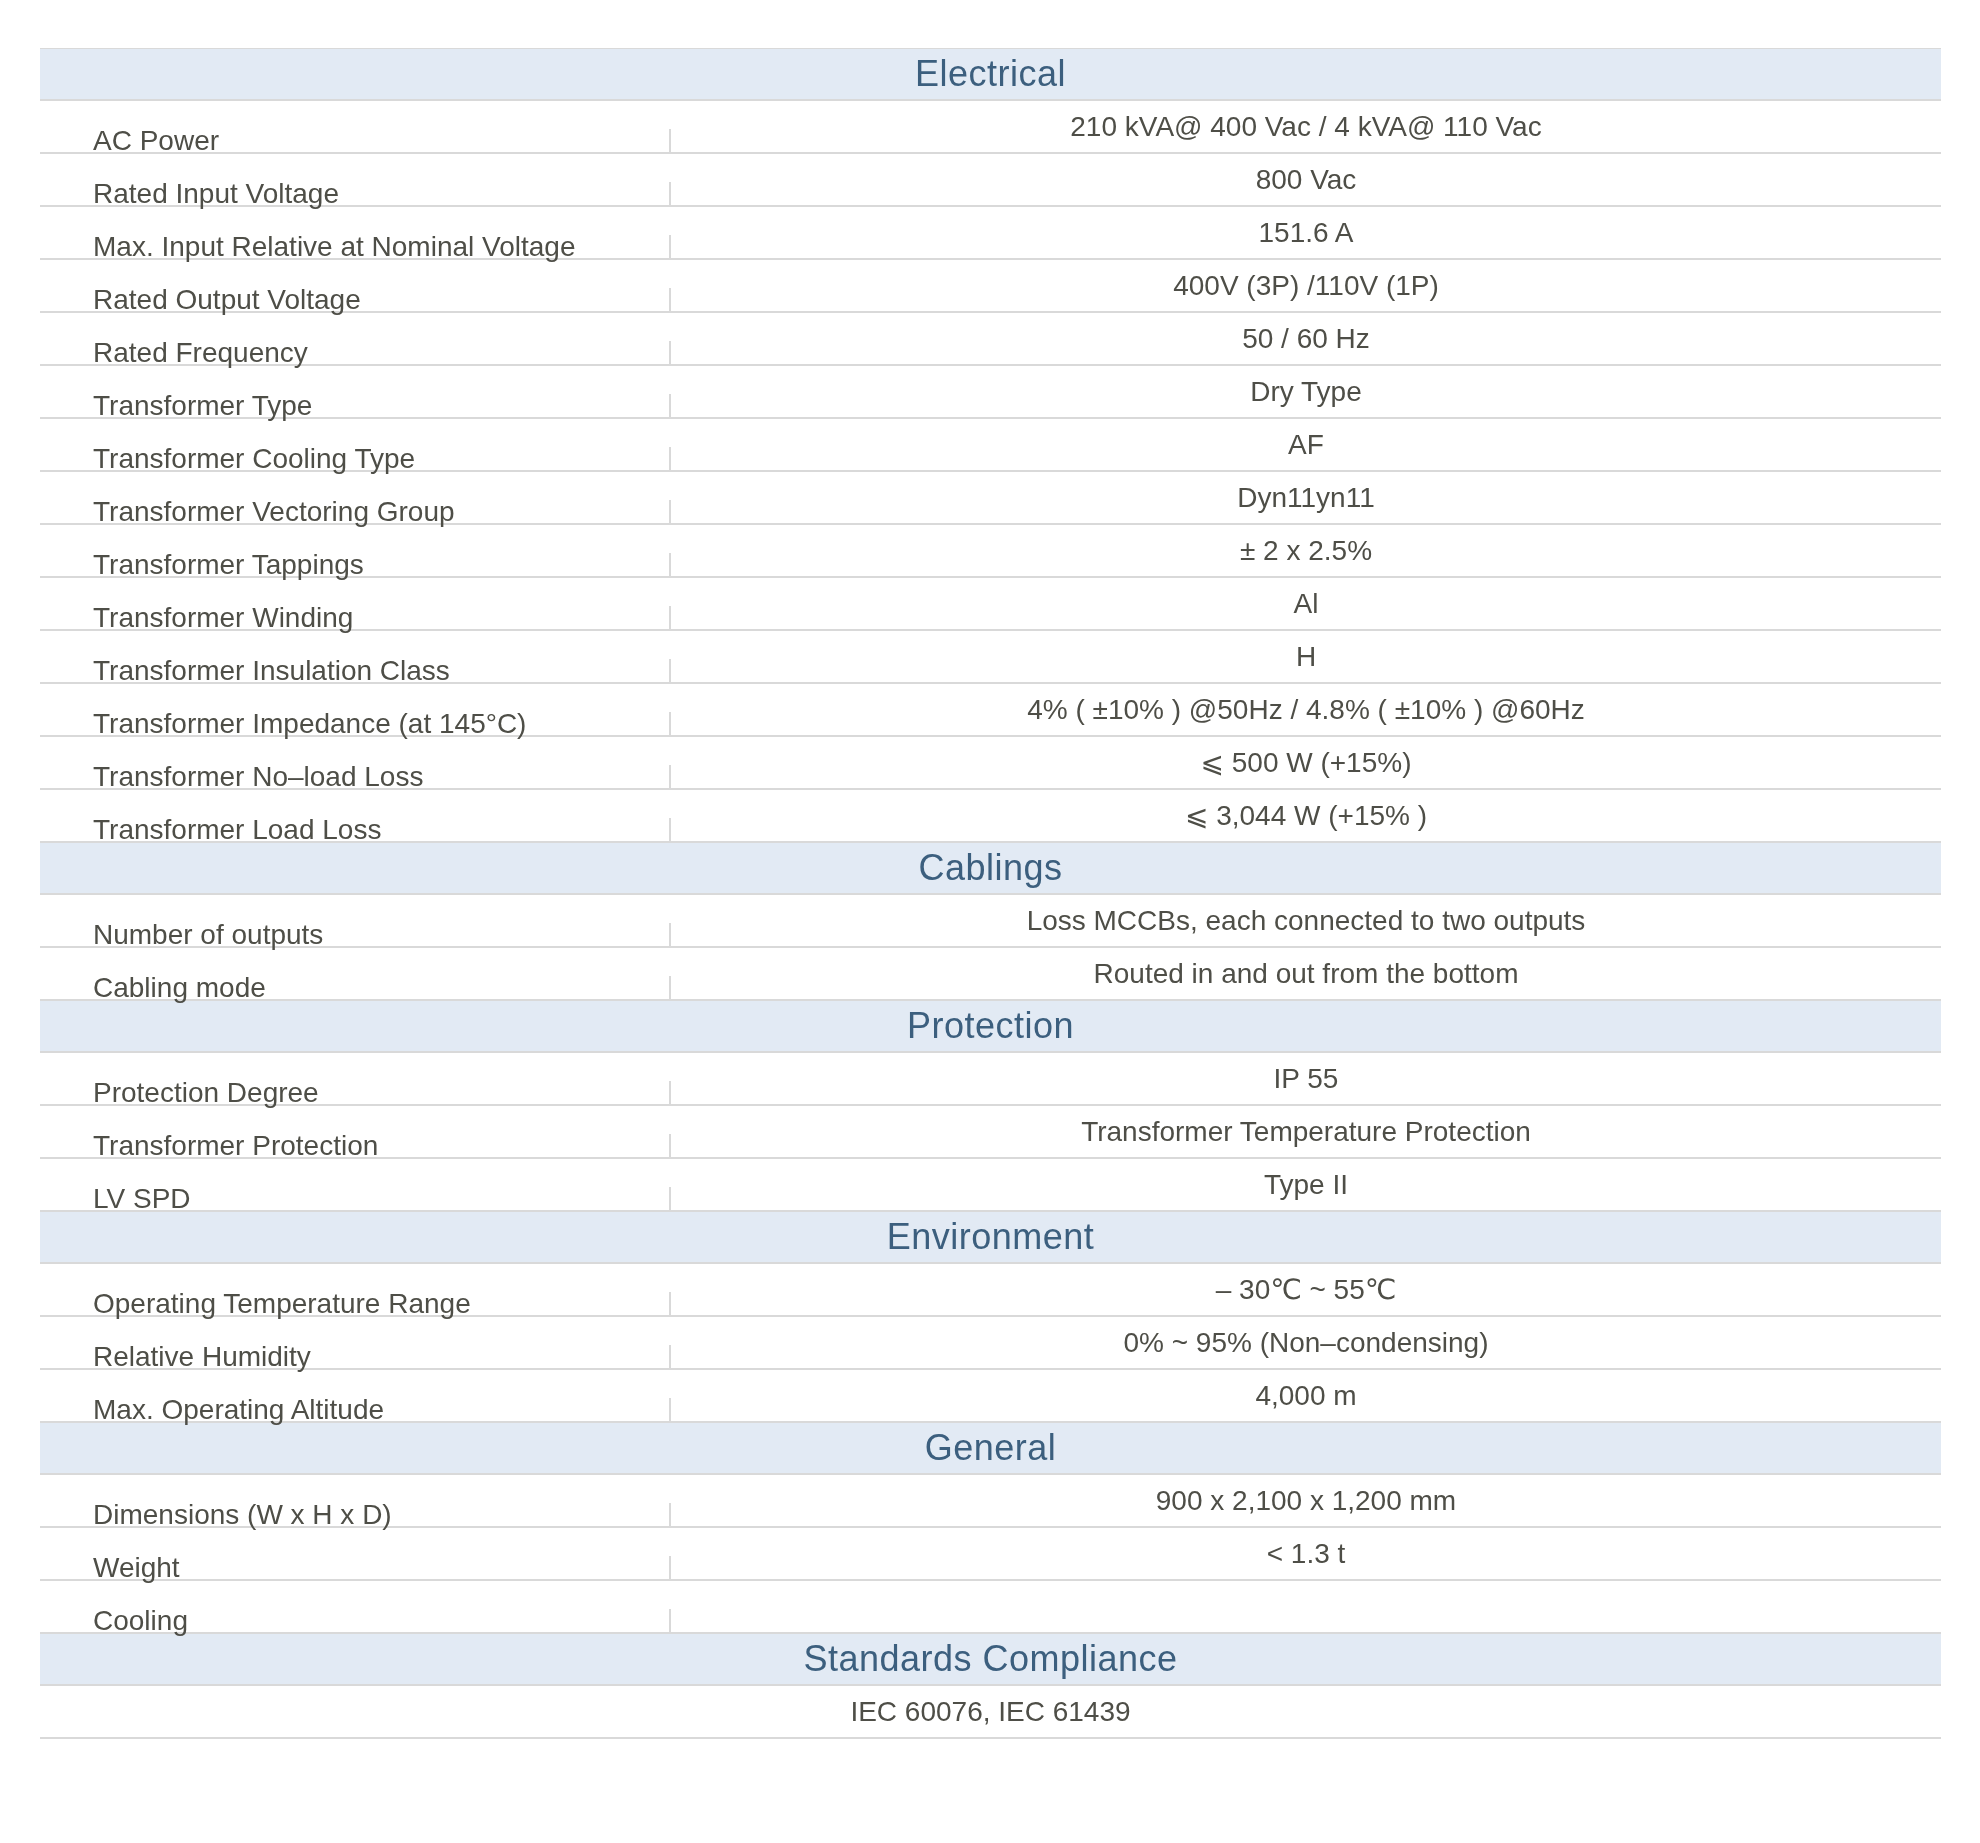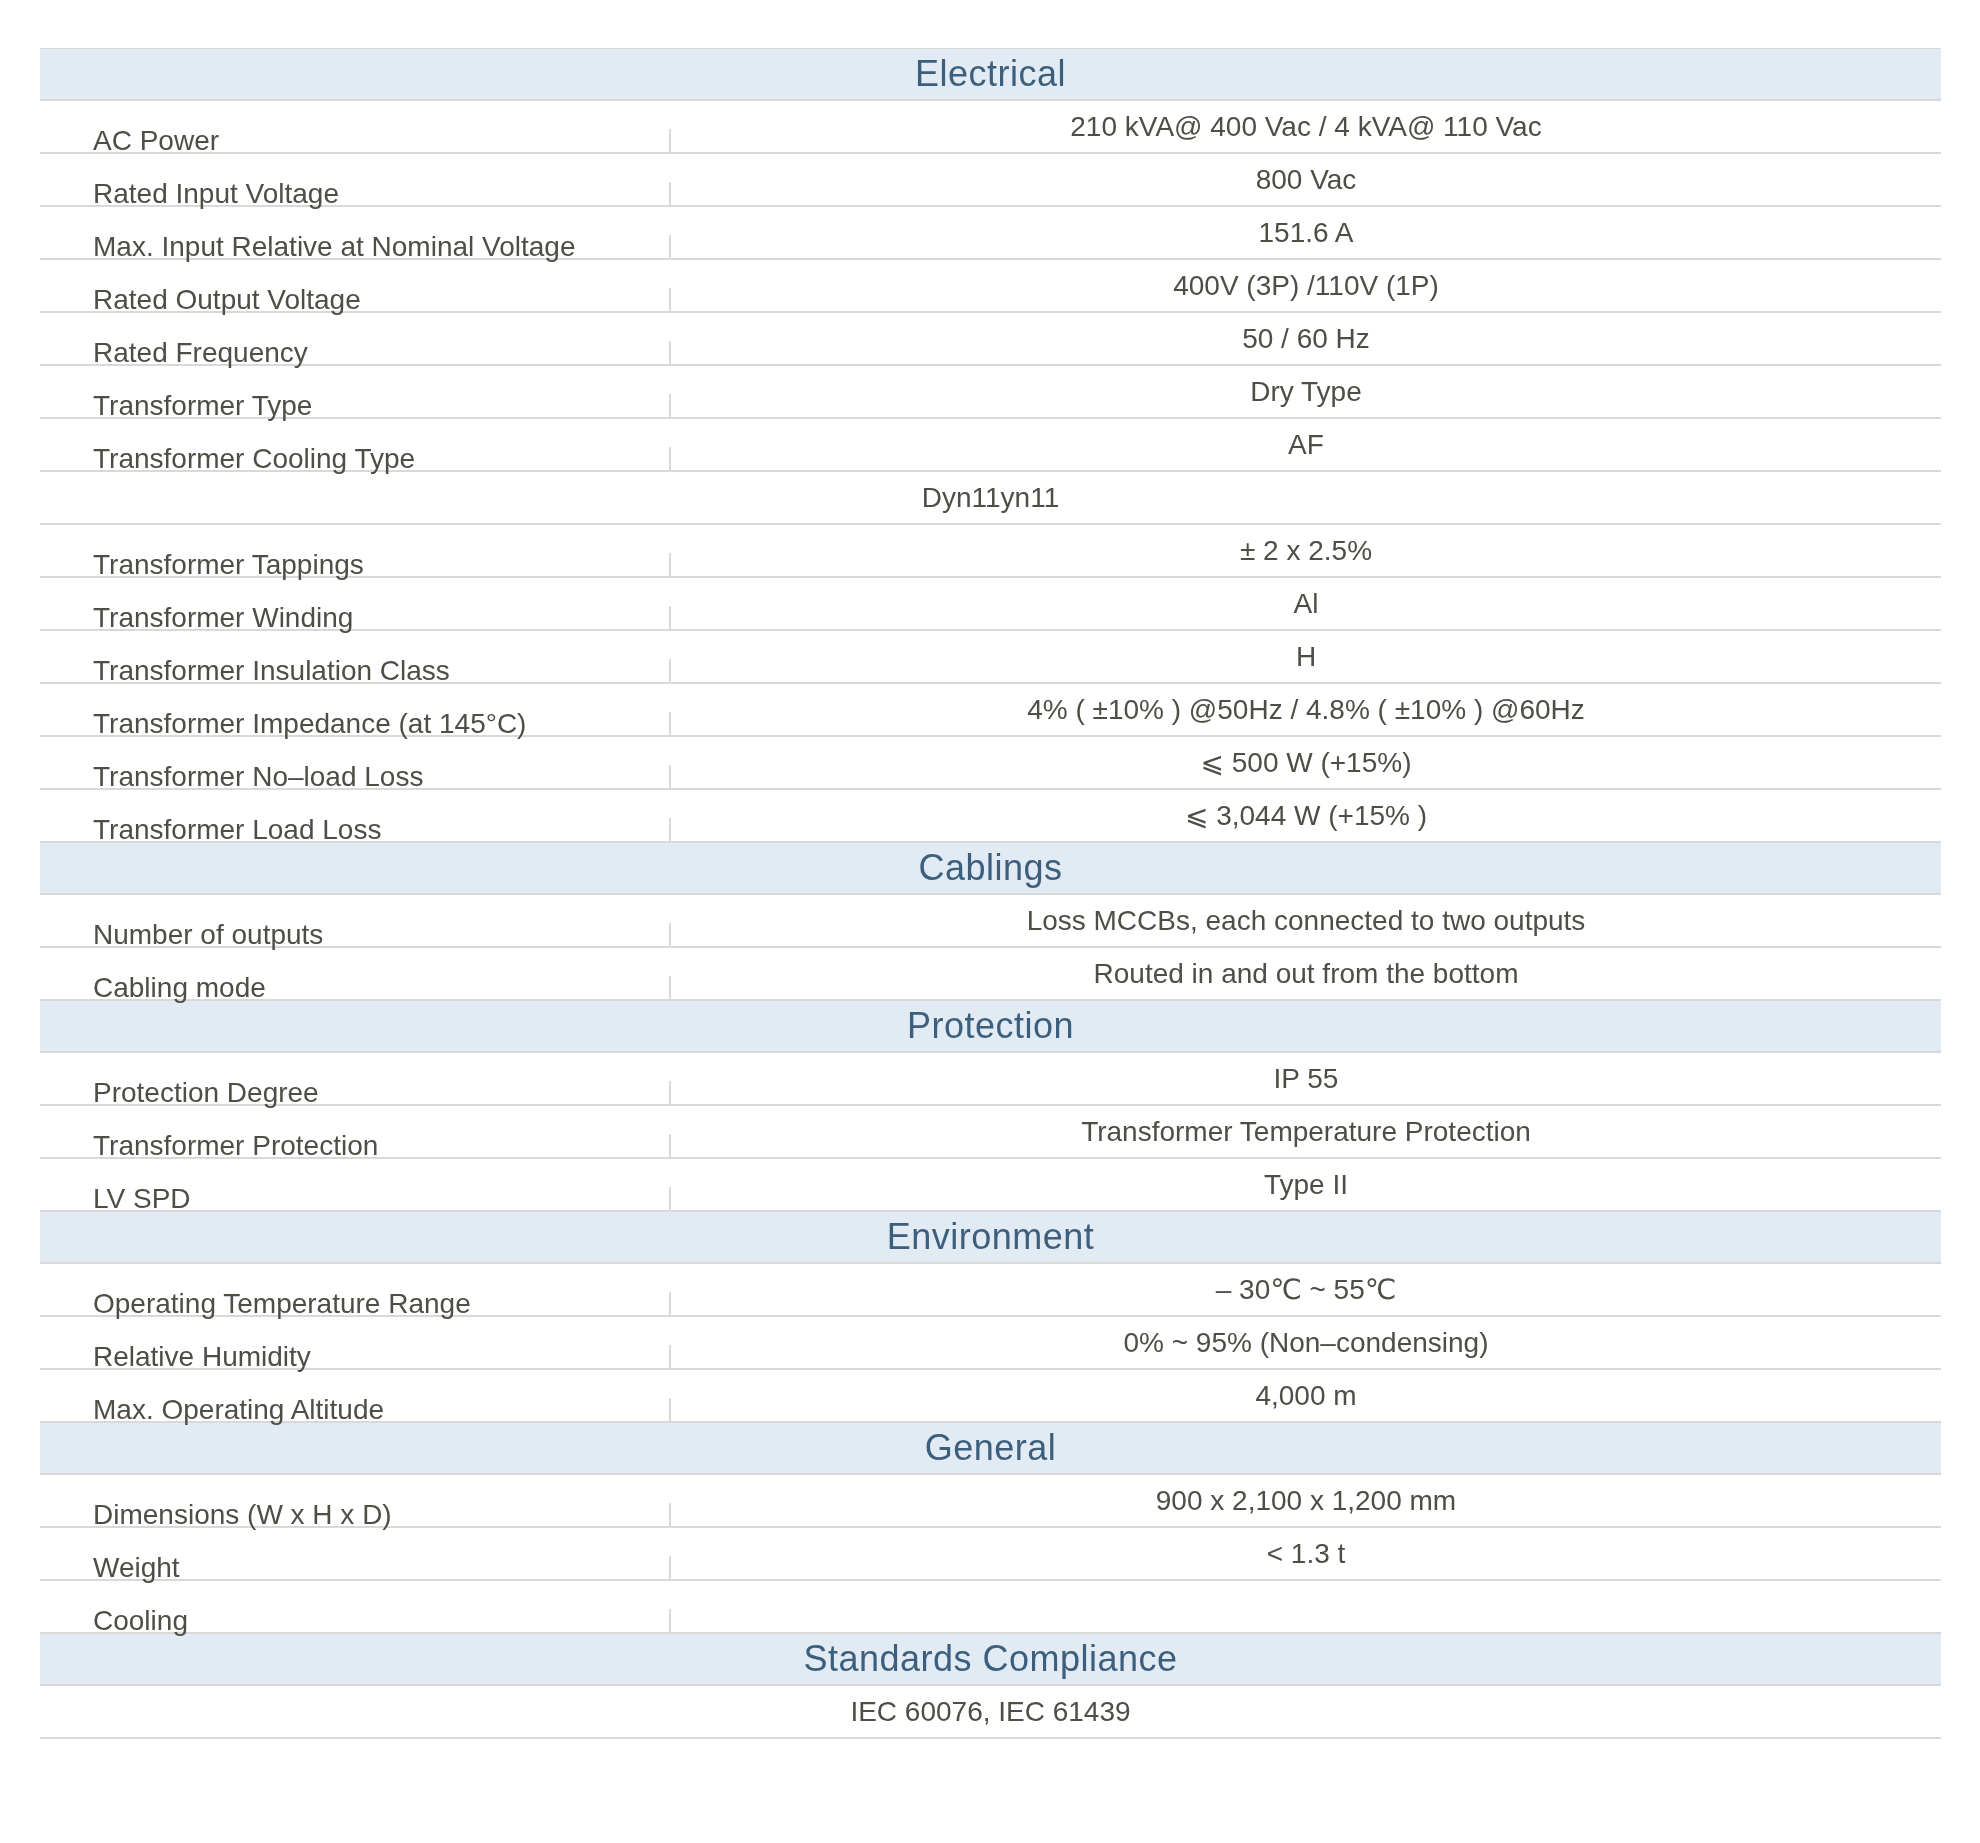--- a/index.html
+++ b/index.html
@@ -90,20 +90,21 @@
     </div>
     <div class="spec-row">
       <div class="label-cell">Transformer Type</div>
       <div class="value-cell">Dry Type</div>
     </div>
     <div class="spec-row">
       <div class="label-cell">Transformer Cooling Type</div>
       <div class="value-cell">AF</div>
     </div>
     <div class="spec-row">
+      <div class="label-cell">Transformer Vectoring Group</div>
       <div class="value-cell">Dyn11yn11</div>
     </div>
     <div class="spec-row">
       <div class="label-cell">Transformer Tappings</div>
       <div class="value-cell">± 2 x 2.5%</div>
     </div>
     <div class="spec-row">
       <div class="label-cell">Transformer Winding</div>
       <div class="value-cell">Al</div>
     </div>

